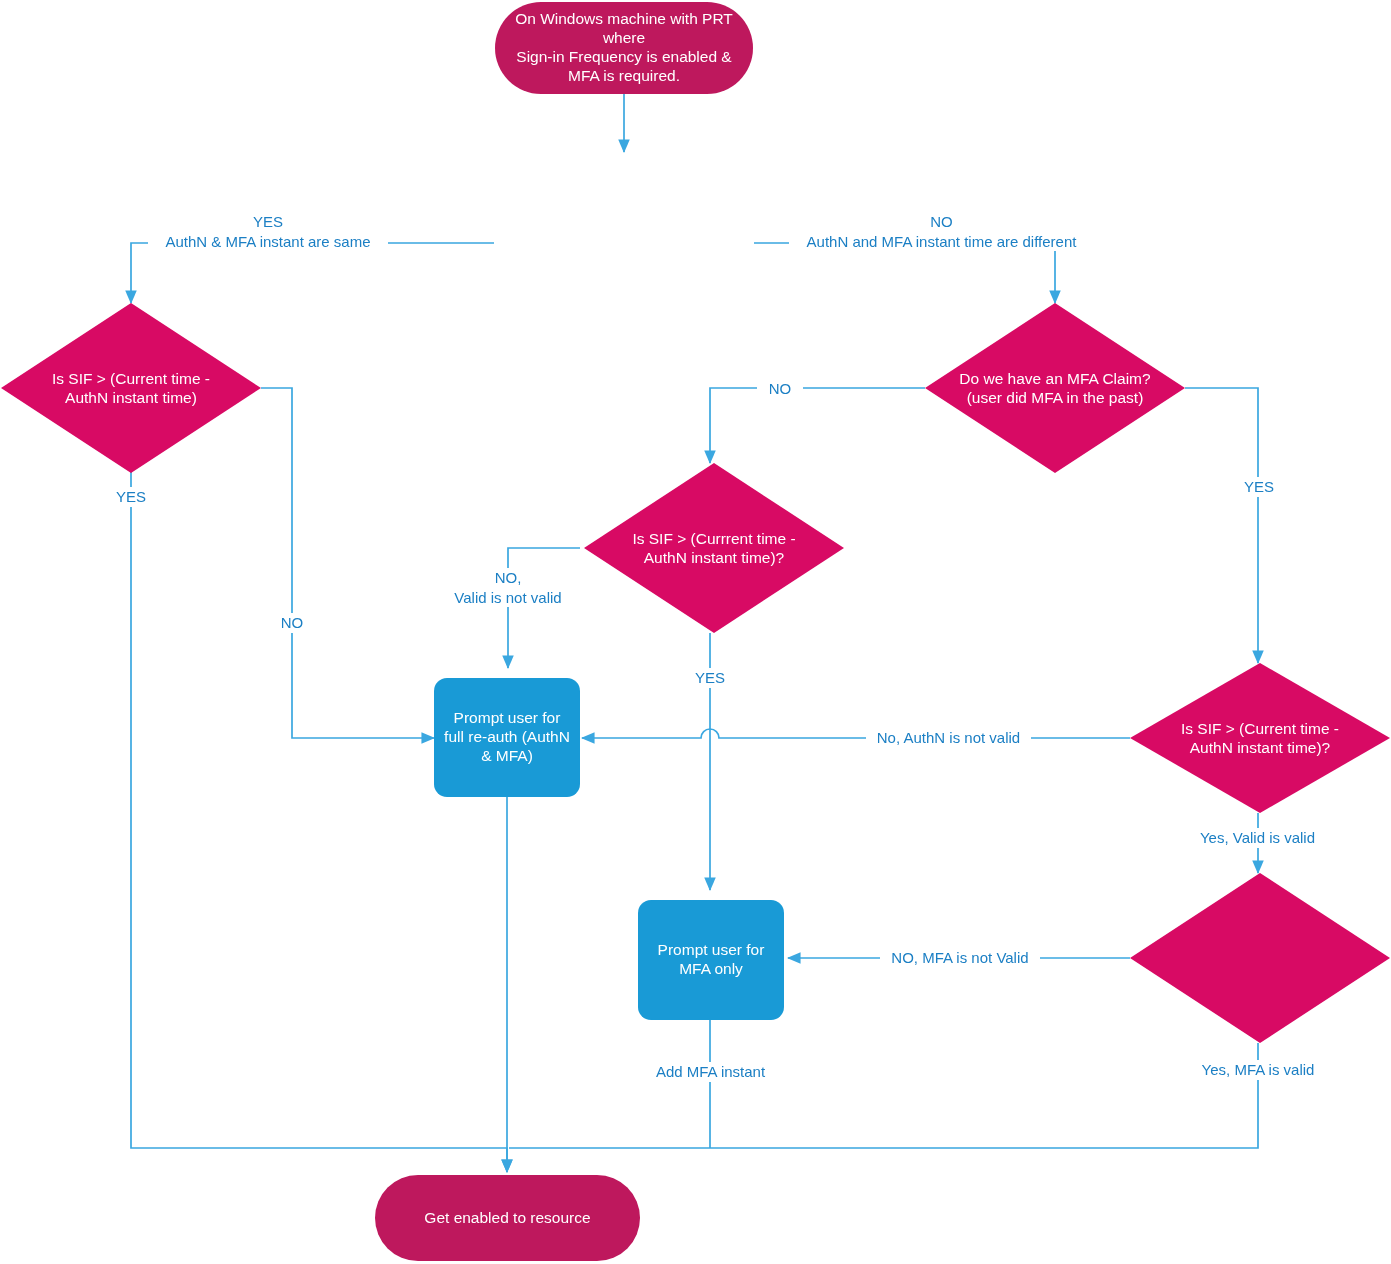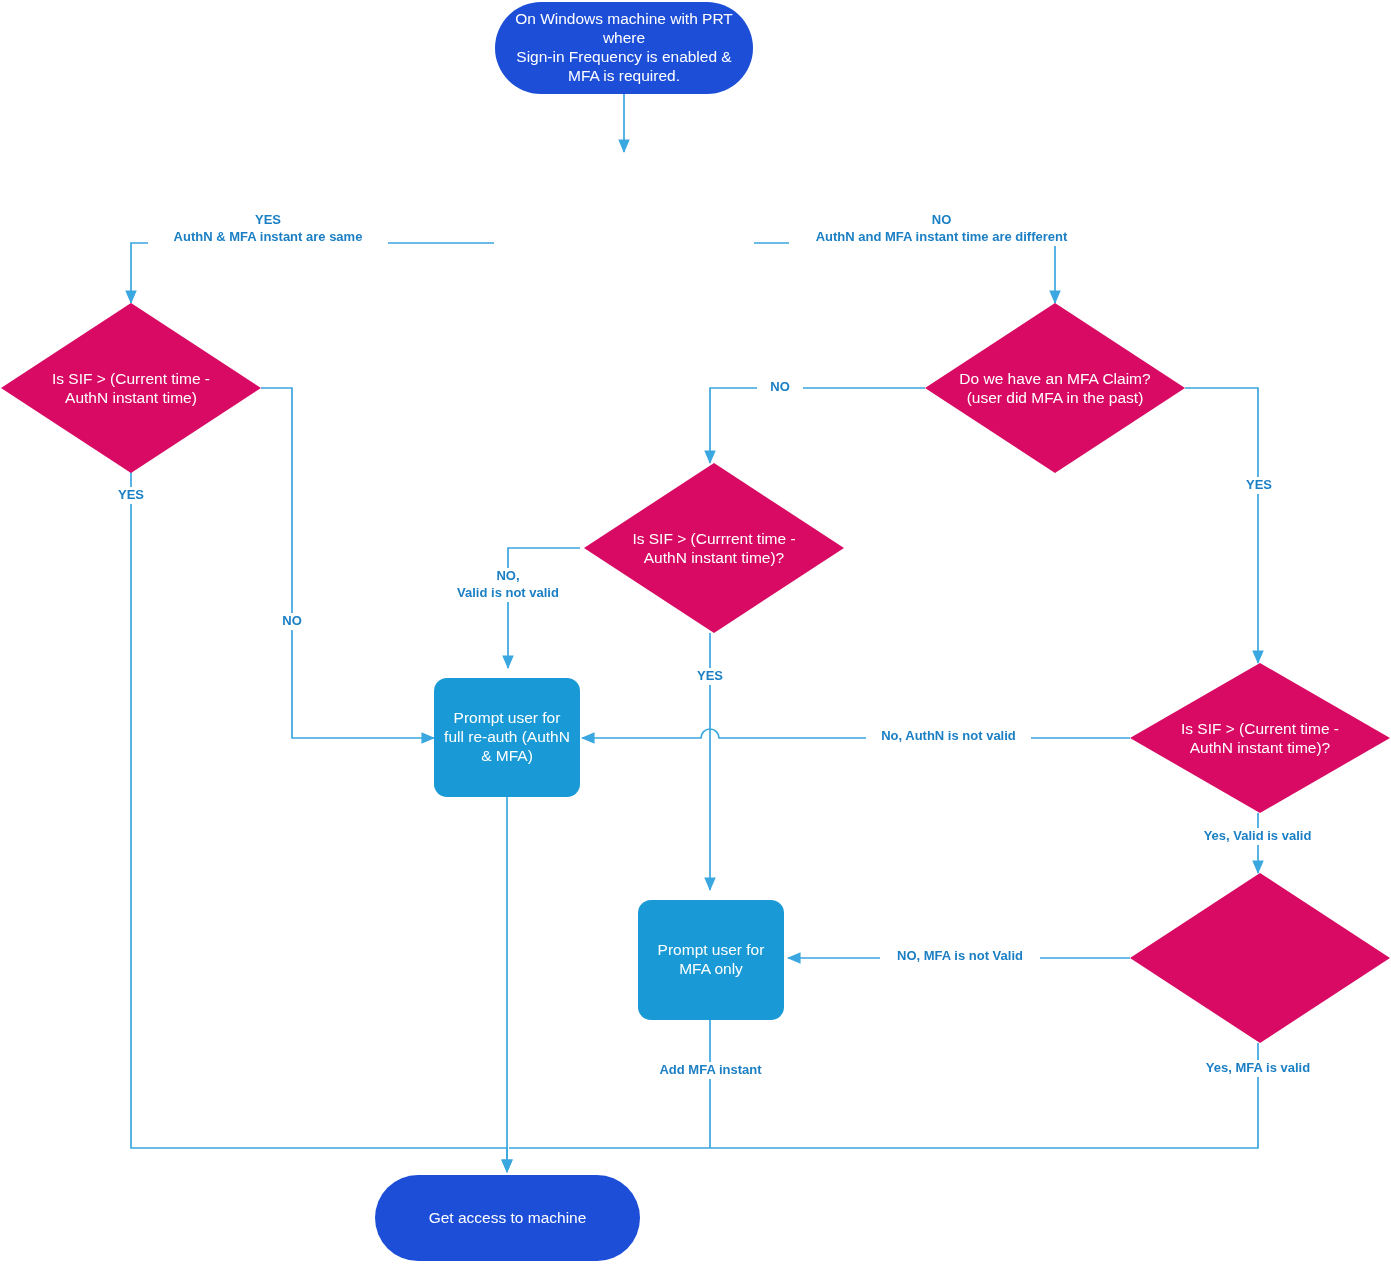--- a/index.html
+++ b/index.html
@@ -31,21 +31,21 @@
     align-items: center;
     justify-content: center;
     text-align: center;
     color: #ffffff;
     line-height: 1.22;
     white-space: pre-line;
     box-sizing: border-box;
     border-radius: 13px;
   }
   .node-terminator {
-    background: #1d4ed8;
+    background: #be185d;
     border-radius: 999px;
     font-size: 15.5px;
   }
   .node-process {
     background: #199ad6;
     font-size: 15.5px;
   }
   .node-decision-wrap {
     position: absolute;
   }
@@ -68,28 +68,27 @@
     text-align: center;
     color: #ffffff;
     font-size: 15.5px;
     line-height: 1.25;
     white-space: pre-line;
     box-sizing: border-box;
   }
   .edge-label {
     position: absolute;
     color: #1b7fc4;
-    font-size: 13px;
+    font-size: 15px;
     line-height: 1.3;
     text-align: center;
     white-space: pre-line;
     background: #ffffff;
     padding: 0 3px;
     box-sizing: border-box;
-    font-weight: bold;
   }
 </style>
 </head>
 <body>
 
 <div id="canvas">
 
   <svg id="edges" viewBox="0 0 1391 1264" xmlns="http://www.w3.org/2000/svg">
     <defs>
       <marker id="arrow" markerWidth="9" markerHeight="9" refX="7.4" refY="4" orient="auto" markerUnits="strokeWidth">
@@ -164,21 +163,21 @@
     <div class="node-decision-shape"></div>
   </div>
 
   <div class="node node-process" style="left:434px; top:678px; width:146px; height:119px;">Prompt user for
 full re-auth (AuthN
 &amp; MFA)</div>
 
   <div class="node node-process" style="left:638px; top:900px; width:146px; height:120px;">Prompt user for
 MFA only</div>
 
-  <div class="node node-terminator" style="left:375px; top:1175px; width:265px; height:86px;">Get access to machine</div>
+  <div class="node node-terminator" style="left:375px; top:1175px; width:265px; height:86px;">Get enabled to resource</div>
 
   <div class="edge-label" style="left:148px; top:212px; width:240px;">YES
 AuthN &amp; MFA instant are same</div>
 
   <div class="edge-label" style="left:789px; top:212px; width:305px;">NO
 AuthN and MFA instant time are different</div>
 
   <div class="edge-label" style="left:106px; top:487px; width:50px;">YES</div>
 
   <div class="edge-label" style="left:267px; top:613px; width:50px;">NO</div>

